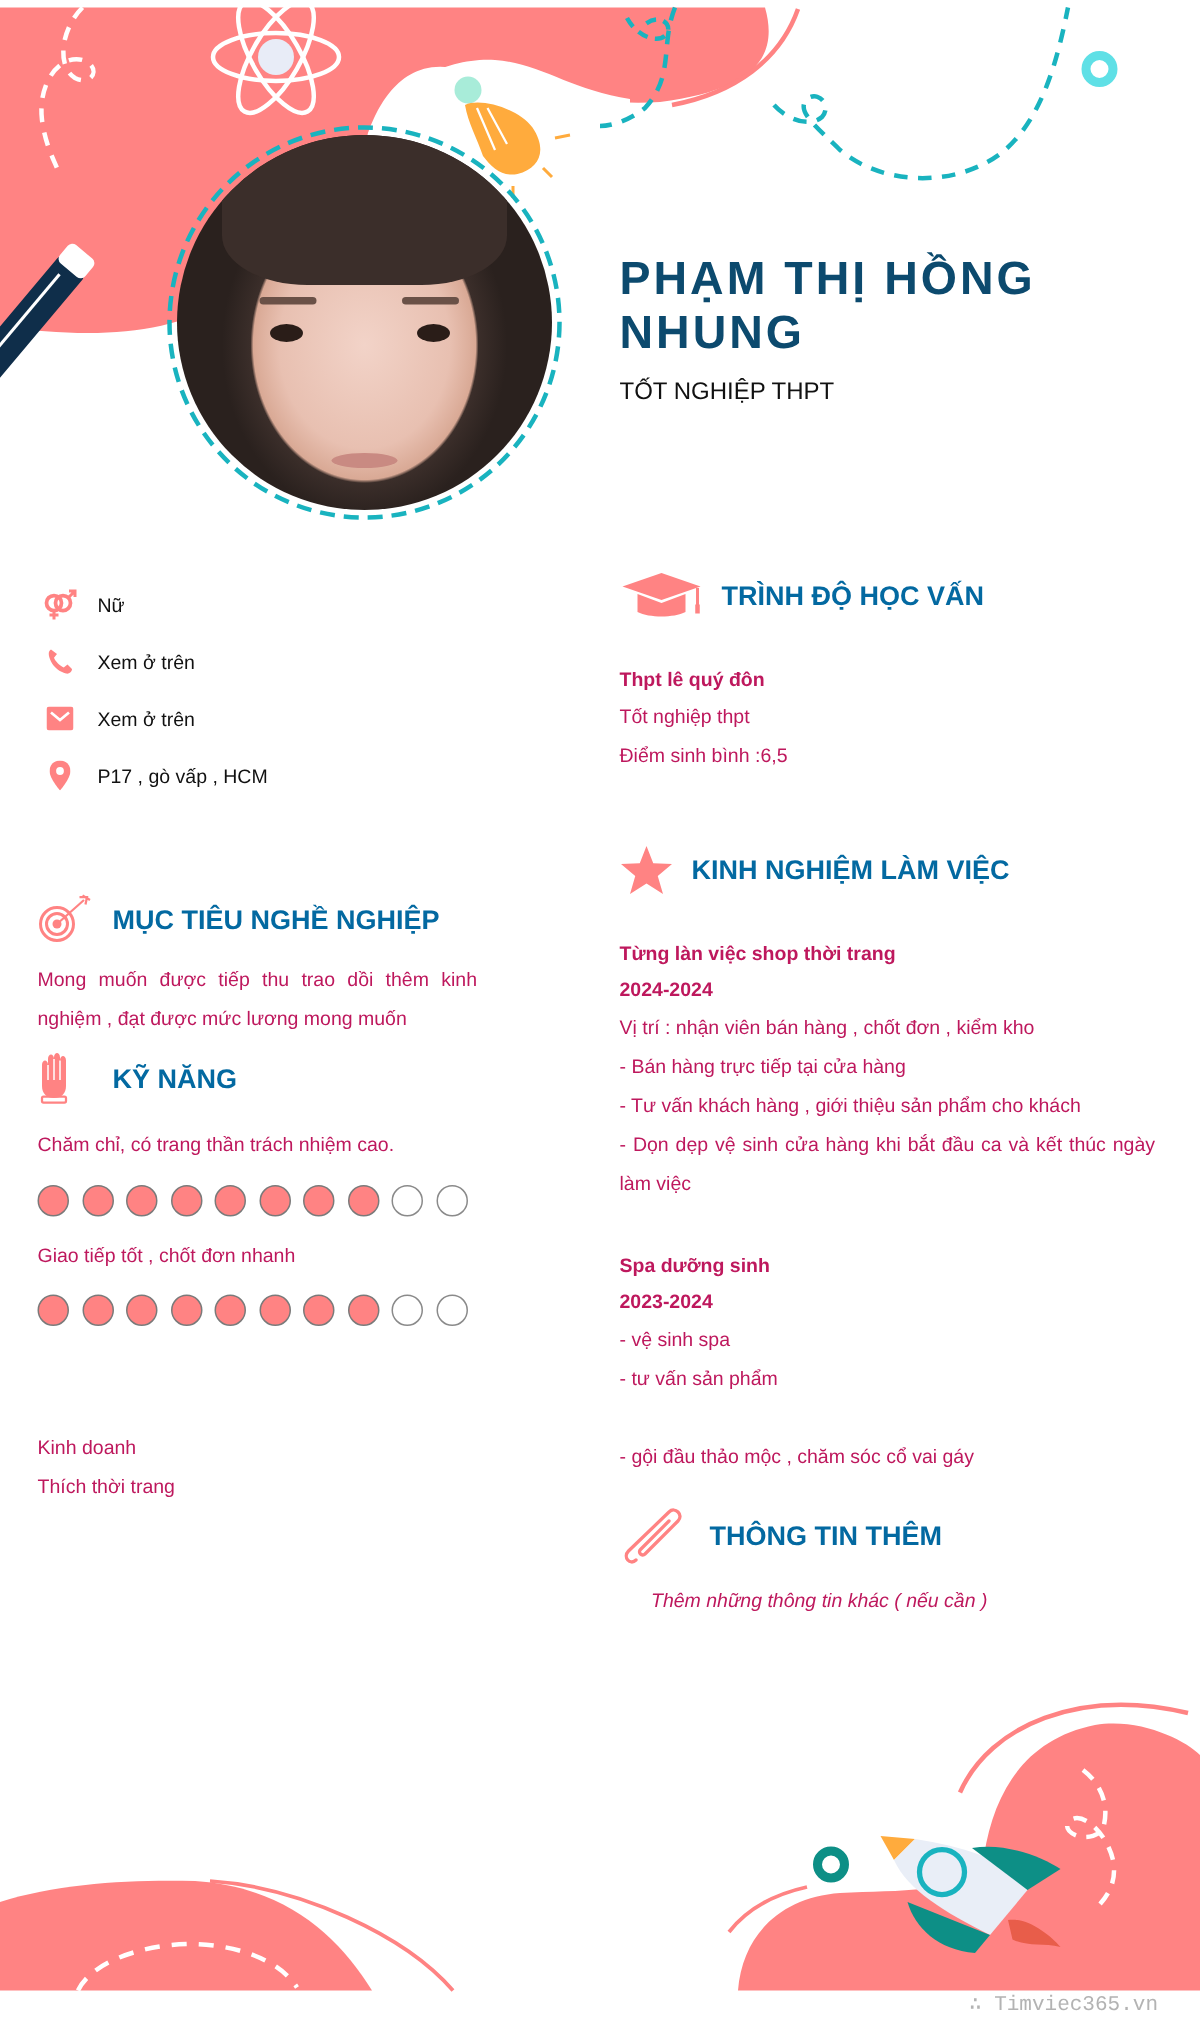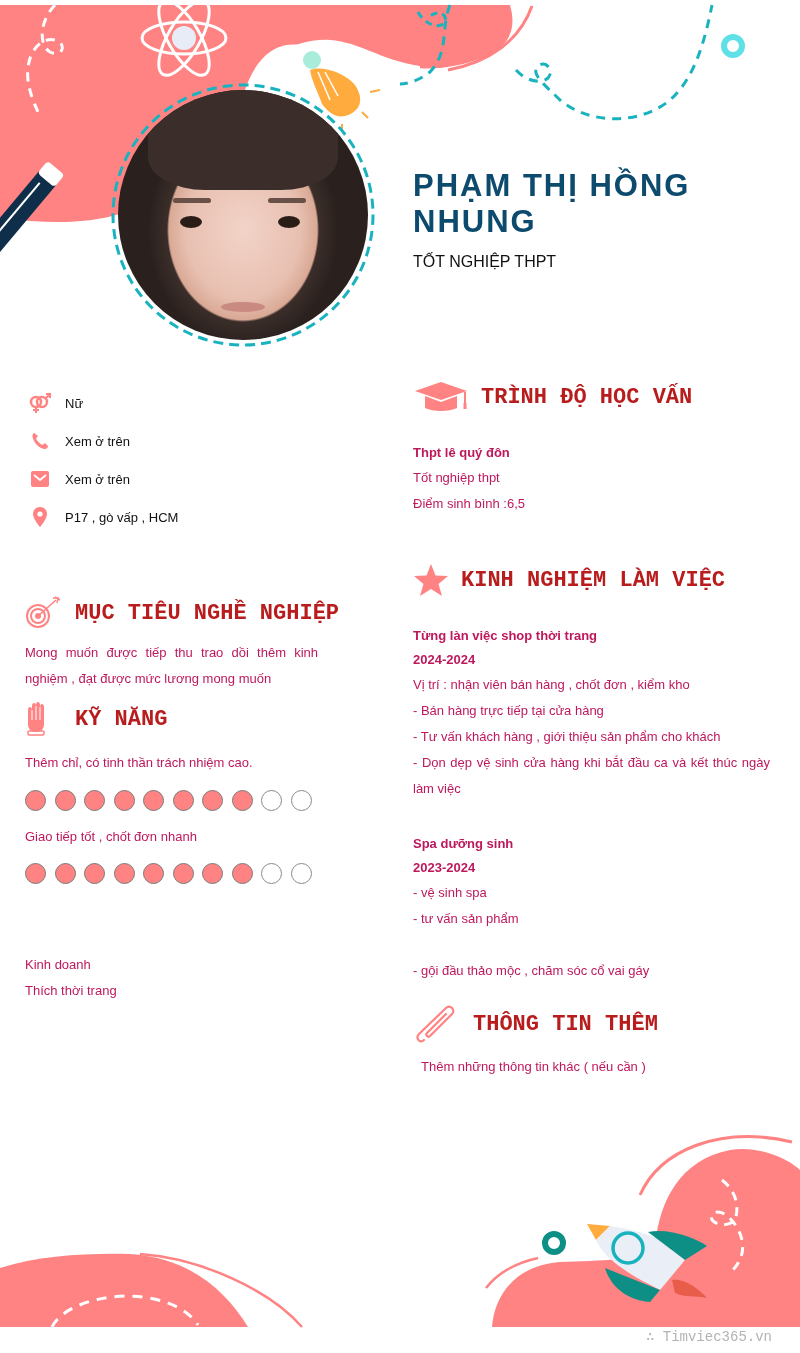--- a/index.html
+++ b/index.html
@@ -18,21 +18,21 @@
 
   .name { position: absolute; left: 413px; top: 168px; width: 360px; font-size: 31px; font-weight: bold; letter-spacing: 2px; line-height: 36px; color: #0c4a6e; }
   .subtitle { position: absolute; left: 413px; top: 253px; font-size: 16px; color: #111; }
 
   .info-list { position: absolute; left: 28px; top: 384px; width: 300px; }
   .info-item { display: flex; align-items: center; height: 38px; }
   .info-item .ico { width: 24px; height: 24px; display: flex; align-items: center; justify-content: center; margin-right: 13px; }
   .info-item .txt { font-size: 13px; color: #111; }
 
   .section-head { position: absolute; display: flex; align-items: center; }
-  .section-head .title { font-size: 22px; font-weight: bold; color: #b91c1c; font-family: Liberation Mono, monospace; }
+  .section-head .title { font-size: 18px; font-weight: bold; color: #0369a1; }
   .body-text { position: absolute; font-size: 13px; line-height: 26px; color: #be185d; }
   .justify { text-align: justify; text-align-last: left; }
   .bold { font-weight: bold; }
 
   .dots { position: absolute; left: 25px; display: flex; gap: 8.5px; }
   .dot { width: 21px; height: 21px; border-radius: 50%; border: 1.5px solid #7a7a7a; background: #ff8383; }
   .dot.empty { background: #fff; border-color: #8a8a8a; }
 
   .watermark { position: absolute; right: 28px; top: 1328px; font-family: "Liberation Mono", monospace; font-size: 14px; color: #b3b3b3; }
 </style>
@@ -171,21 +171,21 @@
   <div class="section-head" style="left:24px; top:702px;">
     <span style="width:38px; height:34px; margin-right:13px; display:inline-block;">
       <svg width="26" height="34" viewBox="0 0 26 34">
           <path d="M4 8 C4 4 8 4 8 8 L8 4 C8 0 12 0 12 4 L12 3 C12 -1 16 -1 16 3 L16 5 C16 1 20 1 20 5 L20 22 C20 27 17 30 12 30 C7 30 4 27 4 22 Z" fill="#ff8383"></path>
           <rect x="4" y="29" width="16" height="4" rx="1" fill="none" stroke="#ff8383" stroke-width="1.5"></rect>
           <path d="M8 8 V18 M12 4 V18 M16 5 V18" stroke="#fff" stroke-width="1"></path>
         </svg>
     </span>
     <span class="title">KỸ NĂNG</span>
   </div>
-  <div class="body-text" style="left:25px; top:750px;">Thêm chỉ, có tinh thần trách nhiệm cao.</div>
+  <div class="body-text" style="left:25px; top:750px;">Chăm chỉ, có trang thần trách nhiệm cao.</div>
   <div class="dots" style="top:790px;">
     <span class="dot"></span>
     <span class="dot"></span>
     <span class="dot"></span>
     <span class="dot"></span>
     <span class="dot"></span>
     <span class="dot"></span>
     <span class="dot"></span>
     <span class="dot"></span>
     <span class="dot empty"></span>
@@ -246,16 +246,16 @@
   <div class="body-text" style="left:413px; top:958px;">- gội đầu thảo mộc , chăm sóc cổ vai gáy</div>
 
   <div class="section-head" style="left:416px; top:1004px;">
     <span style="width:44px; height:40px; margin-right:13px; display:inline-block;">
       <svg width="44" height="40" viewBox="0 0 44 40">
           <path d="M8 36 C4 40 -1 34 3 30 L30 4 C34 0 40 6 36 10 L14 32 C12 34 9 31 11 29 L30 10" stroke="#ff8383" stroke-width="2.2" fill="none" stroke-linecap="round"></path>
         </svg>
     </span>
     <span class="title">THÔNG TIN THÊM</span>
   </div>
-  <div class="body-text" style="left:421px; top:1054px;">Thêm những thông tin khác ( nếu cần )</div>
+  <div class="body-text" style="left:434px; top:1054px;font-style:italic;">Thêm những thông tin khác ( nếu cần )</div>
 
   <div class="watermark">∴ Timviec365.vn</div>
 </div>
 
 </body></html>

